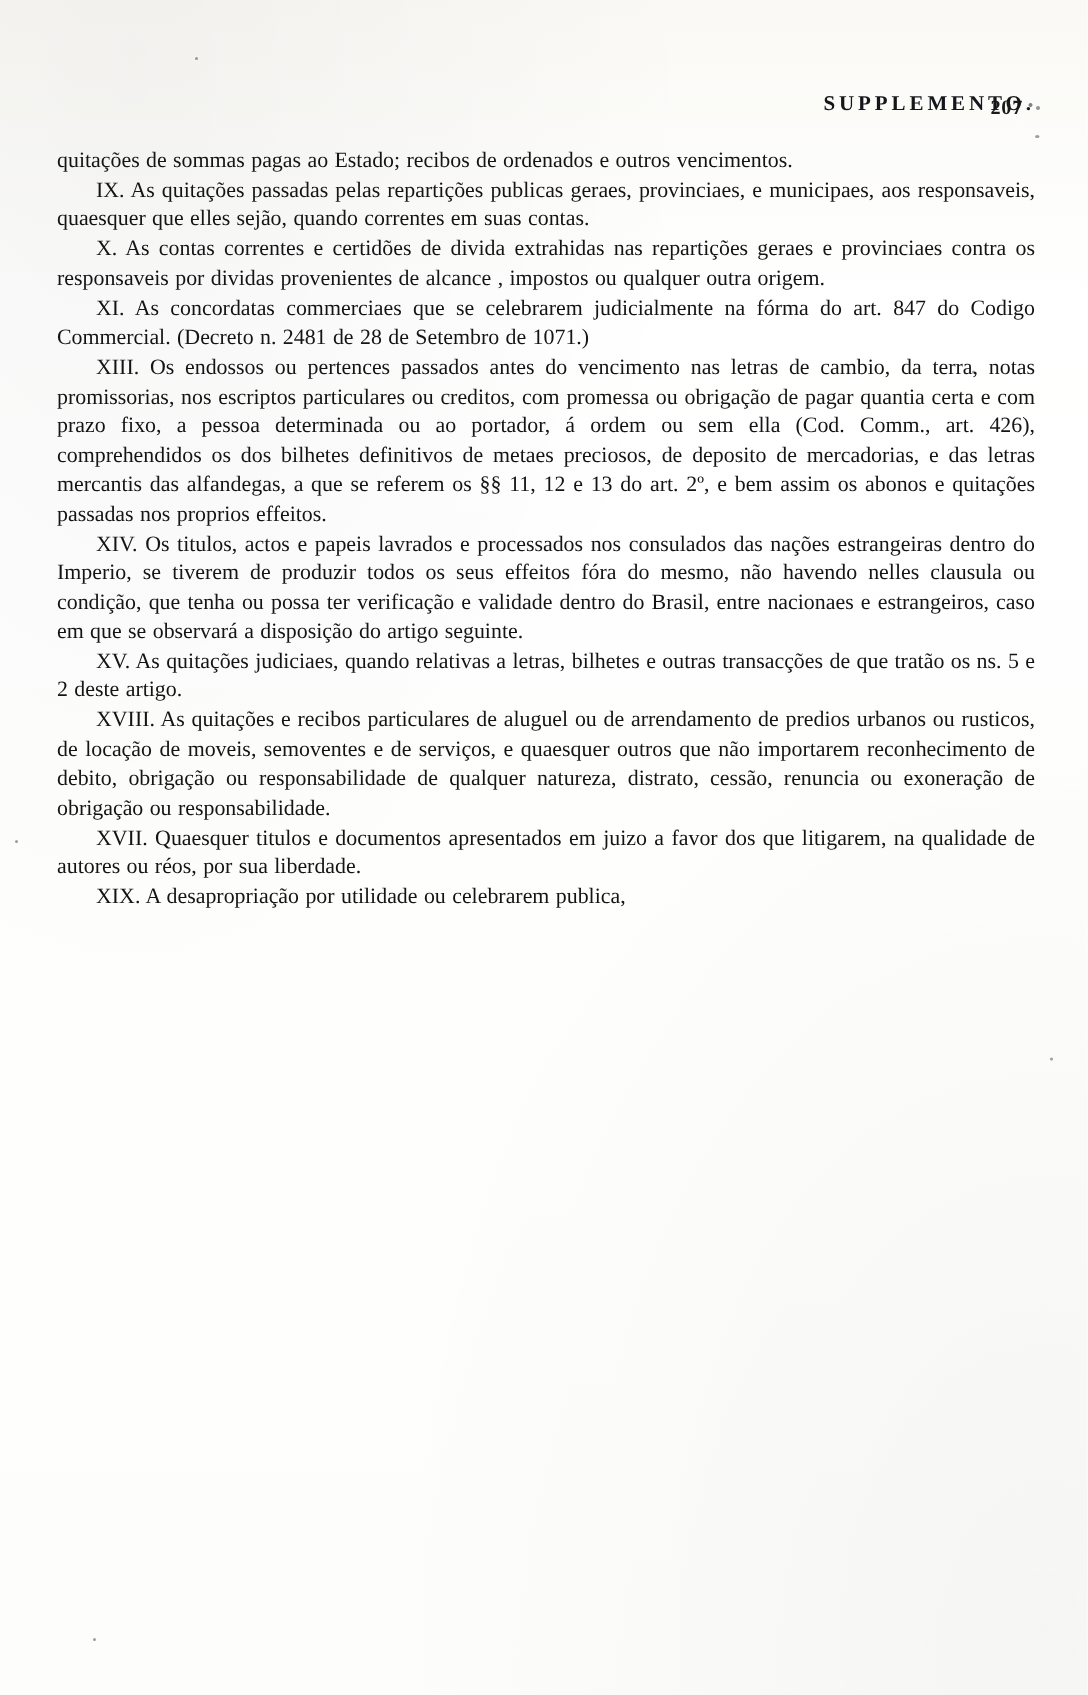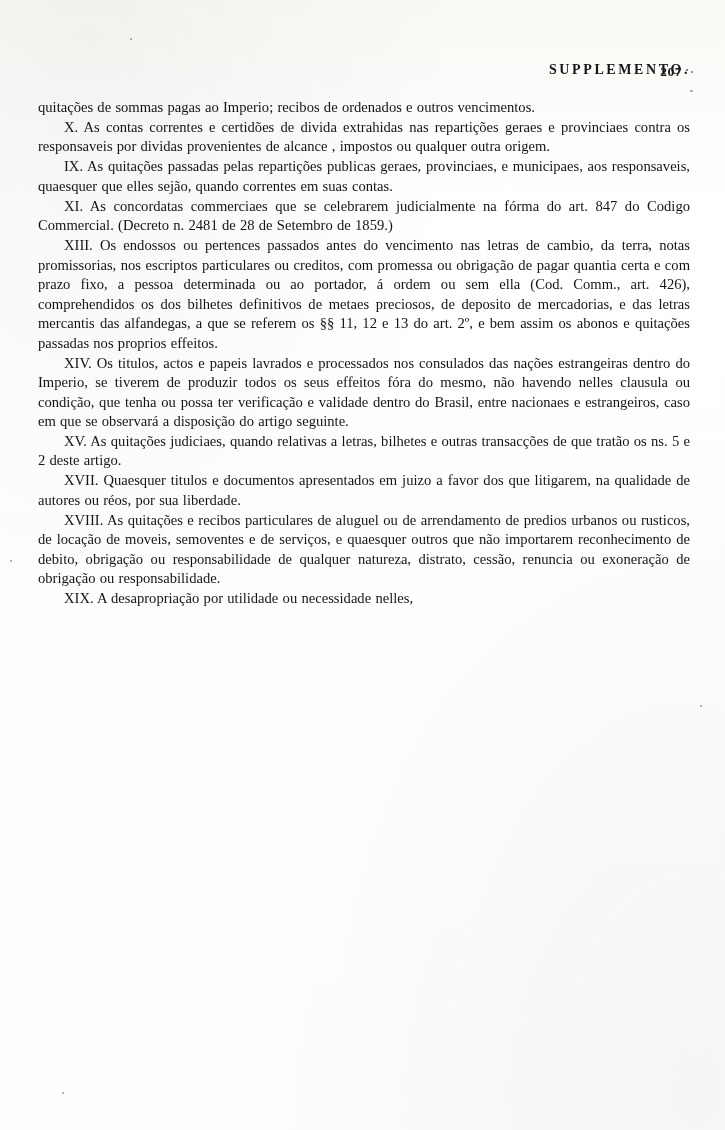--- a/index.html
+++ b/index.html
@@ -125,26 +125,26 @@
   <span class="speck s6"></span>
 
   <div class="content">
 
     <div class="header">
       <div class="header-title">SUPPLEMENTO.</div>
       <div class="page-number">207</div>
     </div>
 
     <div class="body-text">
-      <p class="para no-indent">quitações de sommas pagas ao Imperio; recibos de ordenados e outros vencimentos.</p>
+      <p class="para no-indent">quitações de sommas pagas ao Estado; recibos de ordenados e outros vencimentos.</p>
+      <p class="para">IX. As quitações passadas pelas repartições publicas geraes, provinciaes, e municipaes, aos responsaveis, quaesquer que elles sejão, quando correntes em suas contas.</p>
       <p class="para">X. As contas correntes e certidões de divida extrahidas nas repartições geraes e provinciaes contra os responsaveis por dividas provenientes de alcance , impostos ou qualquer outra origem.</p>
-      <p class="para">IX. As quitações passadas pelas repartições publicas geraes, provinciaes, e municipaes, aos responsaveis, quaesquer que elles sejão, quando correntes em suas contas.</p>
-      <p class="para">XI. As concordatas commerciaes que se celebrarem judicialmente na fórma do art. 847 do Codigo Commercial. (Decreto n. 2481 de 28 de Setembro de 1859.)</p>
+      <p class="para">XI. As concordatas commerciaes que se celebrarem judicialmente na fórma do art. 847 do Codigo Commercial. (Decreto n. 2481 de 28 de Setembro de 1071.)</p>
       <p class="para">XIII. Os endossos ou pertences passados antes do vencimento nas letras de cambio, da terra, notas promissorias, nos escriptos particulares ou creditos, com promessa ou obrigação de pagar quantia certa e com prazo fixo, a pessoa determinada ou ao portador, á ordem ou sem ella (Cod. Comm., art. 426), comprehendidos os dos bilhetes definitivos de metaes preciosos, de deposito de mercadorias, e das letras mercantis das alfandegas, a que se referem os §§ 11, 12 e 13 do art. 2º, e bem assim os abonos e quitações passadas nos proprios effeitos.</p>
       <p class="para">XIV. Os titulos, actos e papeis lavrados e processados nos consulados das nações estrangeiras dentro do Imperio, se tiverem de produzir todos os seus effeitos fóra do mesmo, não havendo nelles clausula ou condição, que tenha ou possa ter verificação e validade dentro do Brasil, entre nacionaes e estrangeiros, caso em que se observará a disposição do artigo seguinte.</p>
       <p class="para">XV. As quitações judiciaes, quando relativas a letras, bilhetes e outras transacções de que tratão os ns. 5 e 2 deste artigo.</p>
+      <p class="para">XVIII. As quitações e recibos particulares de aluguel ou de arrendamento de predios urbanos ou rusticos, de locação de moveis, semoventes e de serviços, e quaesquer outros que não importarem reconhecimento de debito, obrigação ou responsabilidade de qualquer natureza, distrato, cessão, renuncia ou exoneração de obrigação ou responsabilidade.</p>
       <p class="para">XVII. Quaesquer titulos e documentos apresentados em juizo a favor dos que litigarem, na qualidade de autores ou réos, por sua liberdade.</p>
-      <p class="para">XVIII. As quitações e recibos particulares de aluguel ou de arrendamento de predios urbanos ou rusticos, de locação de moveis, semoventes e de serviços, e quaesquer outros que não importarem reconhecimento de debito, obrigação ou responsabilidade de qualquer natureza, distrato, cessão, renuncia ou exoneração de obrigação ou responsabilidade.</p>
-      <p class="para">XIX. A desapropriação por utilidade ou necessidade nelles,</p>
+      <p class="para">XIX. A desapropriação por utilidade ou celebrarem publica,</p>
     </div>
 
   </div>
 </div>
 
 </body></html>

